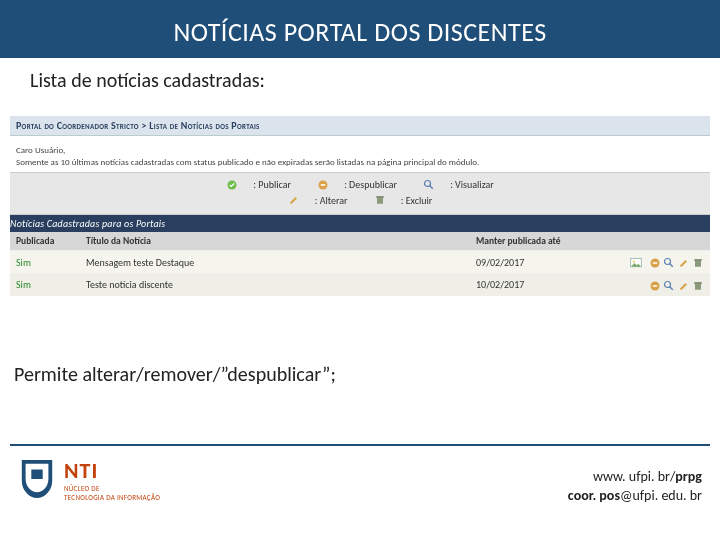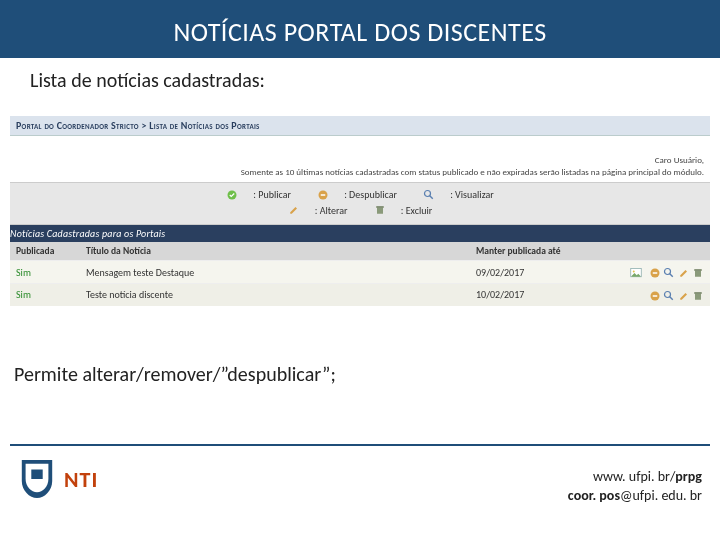--- a/index.html
+++ b/index.html
@@ -2,21 +2,21 @@
 <html><head>
 <meta charset="utf-8">
 <style>
   * { box-sizing: border-box; margin: 0; padding: 0; }
   body { width: 720px; height: 540px; font-family: Calibri, Arial, sans-serif; background: #fff; position: relative; }
   .hdr { background: #1f4e79; color: #fff; font-size: 26px; font-weight: 400; text-align: center; padding: 16px 0 10px; letter-spacing: .5px; }
   .sub { font-size: 20px; color: #222; padding: 10px 30px 6px; }
   .panel { margin: 18px 10px 0; font-size: 10px; color: #333; }
   .crumb { background: #dbe3ed; padding: 3px 6px; font-size: 10px; color: #2a3f5f; border-bottom: 1px solid #bcc; }
   .crumb b { font-variant: small-caps; letter-spacing: .3px; }
-  .info { padding: 18px 6px 4px; line-height: 1.35; text-align: right; }
+  .info { padding: 8px 6px 4px; line-height: 1.35; }
   .info .caro { font-size: 9px; color: #444; }
   .toolbar { background: #e7e7e7; text-align: center; padding: 5px 0; font-size: 10px; color: #333; border-top: 1px solid #ccc; border-bottom: 1px solid #ccc; }
   .toolbar span { display: inline-flex; align-items: center; gap: 3px; margin: 0 6px; }
   .bar { background: #2a3f5f; color: #fff; font-size: 10px; padding: 2px 0; letter-spacing: .2px; font-style: italic; }
   table { width: 100%; border-collapse: collapse; font-size: 10px; }
   th { background: #d7d7d7; text-align: left; padding: 3px 6px; font-weight: bold; font-size: 9.5px; }
   td { padding: 4px 6px; border-top: 1px solid #eee; }
   tr.r0 { background: #f5f5ee; }
   tr.r1 { background: #efefe7; }
   .sim { color: #2a8a2a; }
@@ -162,20 +162,22 @@
 <div class="footerline"></div>
 
 <div class="logo">
   <svg class="crest" viewBox="0 0 40 48">
     <path d="M4 4h32v22c0 10-8 18-16 18S4 36 4 26V4z" fill="#1f4e79"></path>
     <path d="M8 8h24v16c0 8-6 14-12 14S8 32 8 24V8z" fill="#fff"></path>
     <rect x="14" y="14" width="12" height="10" fill="#1f4e79"></rect>
   </svg>
   <div class="nti">
     <div class="nti-big">NTI</div>
+    <div class="nti-sm" style="white-space:pre-line">NÚCLEO DE
+TECNOLOGIA DA INFORMAÇÃO</div>
   </div>
 </div>
 
 <div class="contact">
   <div>
     <span>www. ufpi. br/</span><span class="bold">prpg</span>
   </div>
   <div>
     <span class="bold">coor. pos</span><span>@ufpi. edu. br</span>
   </div>

